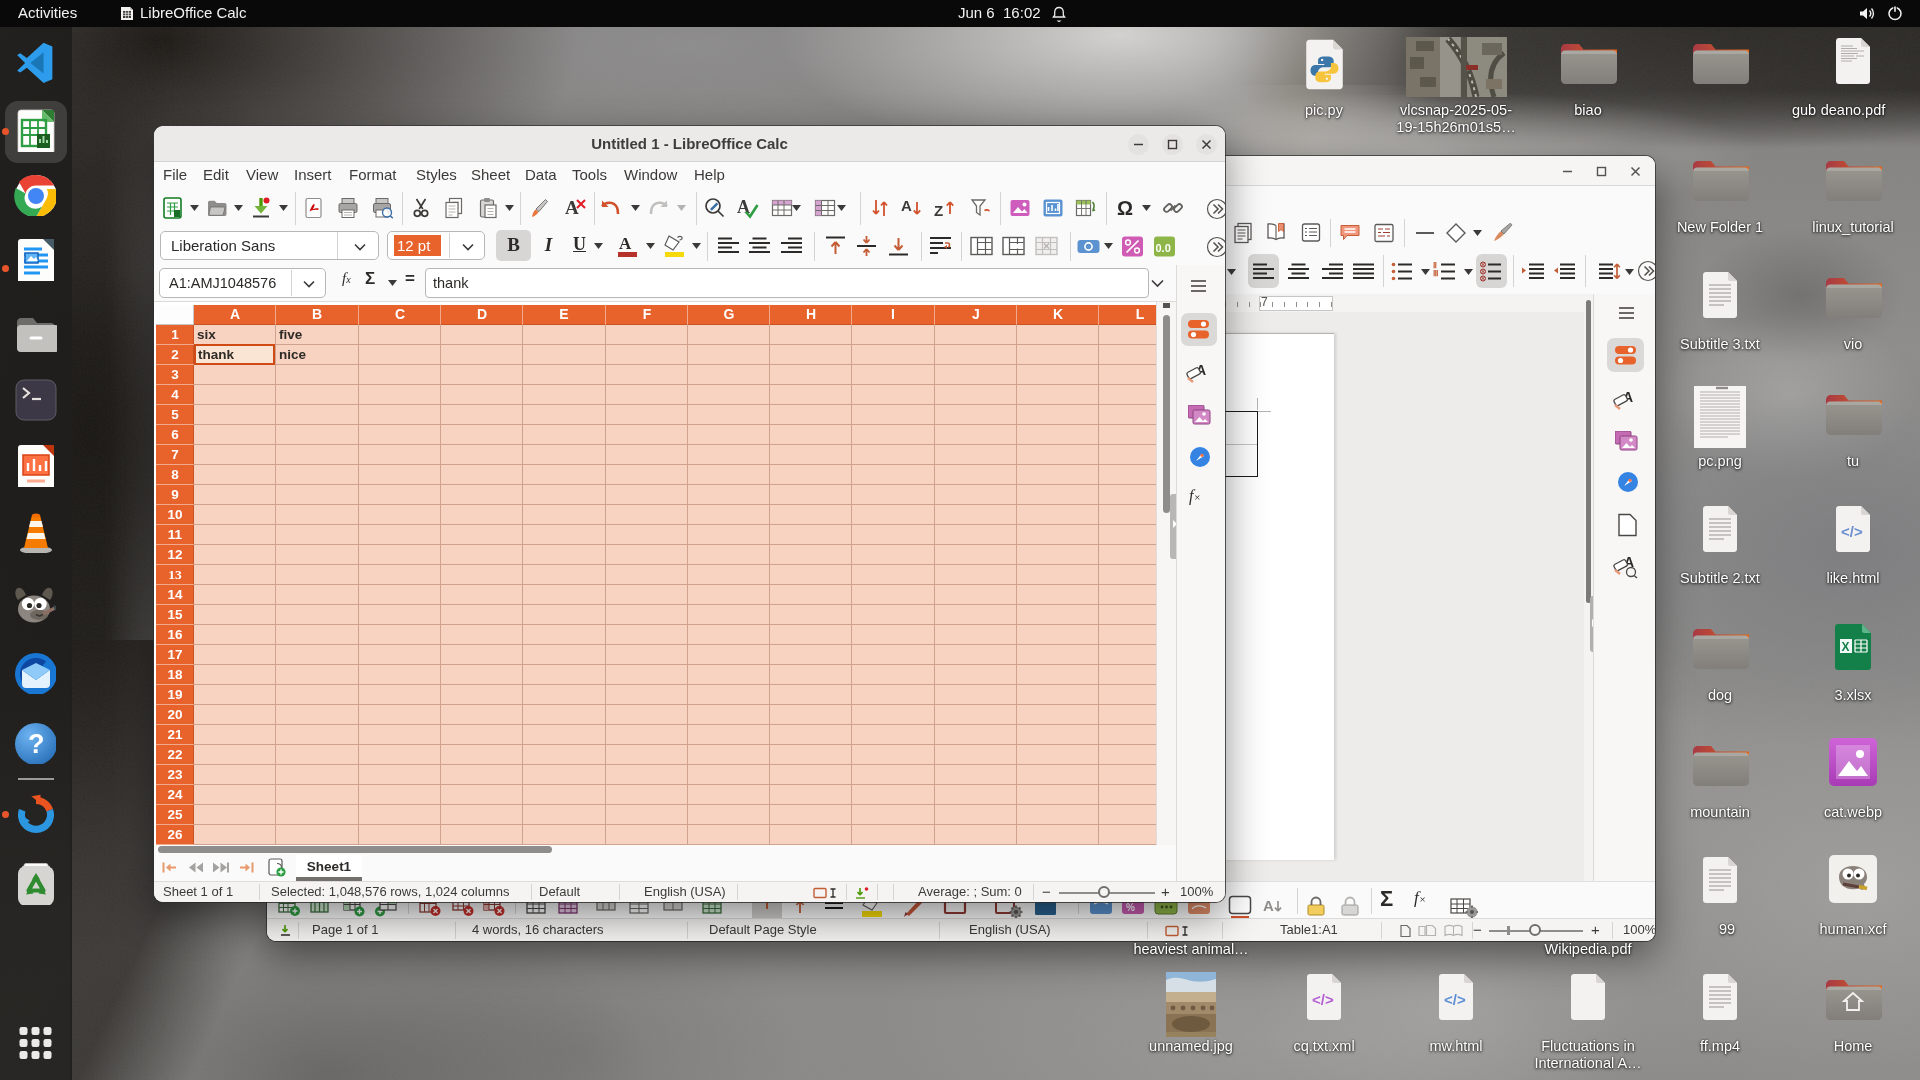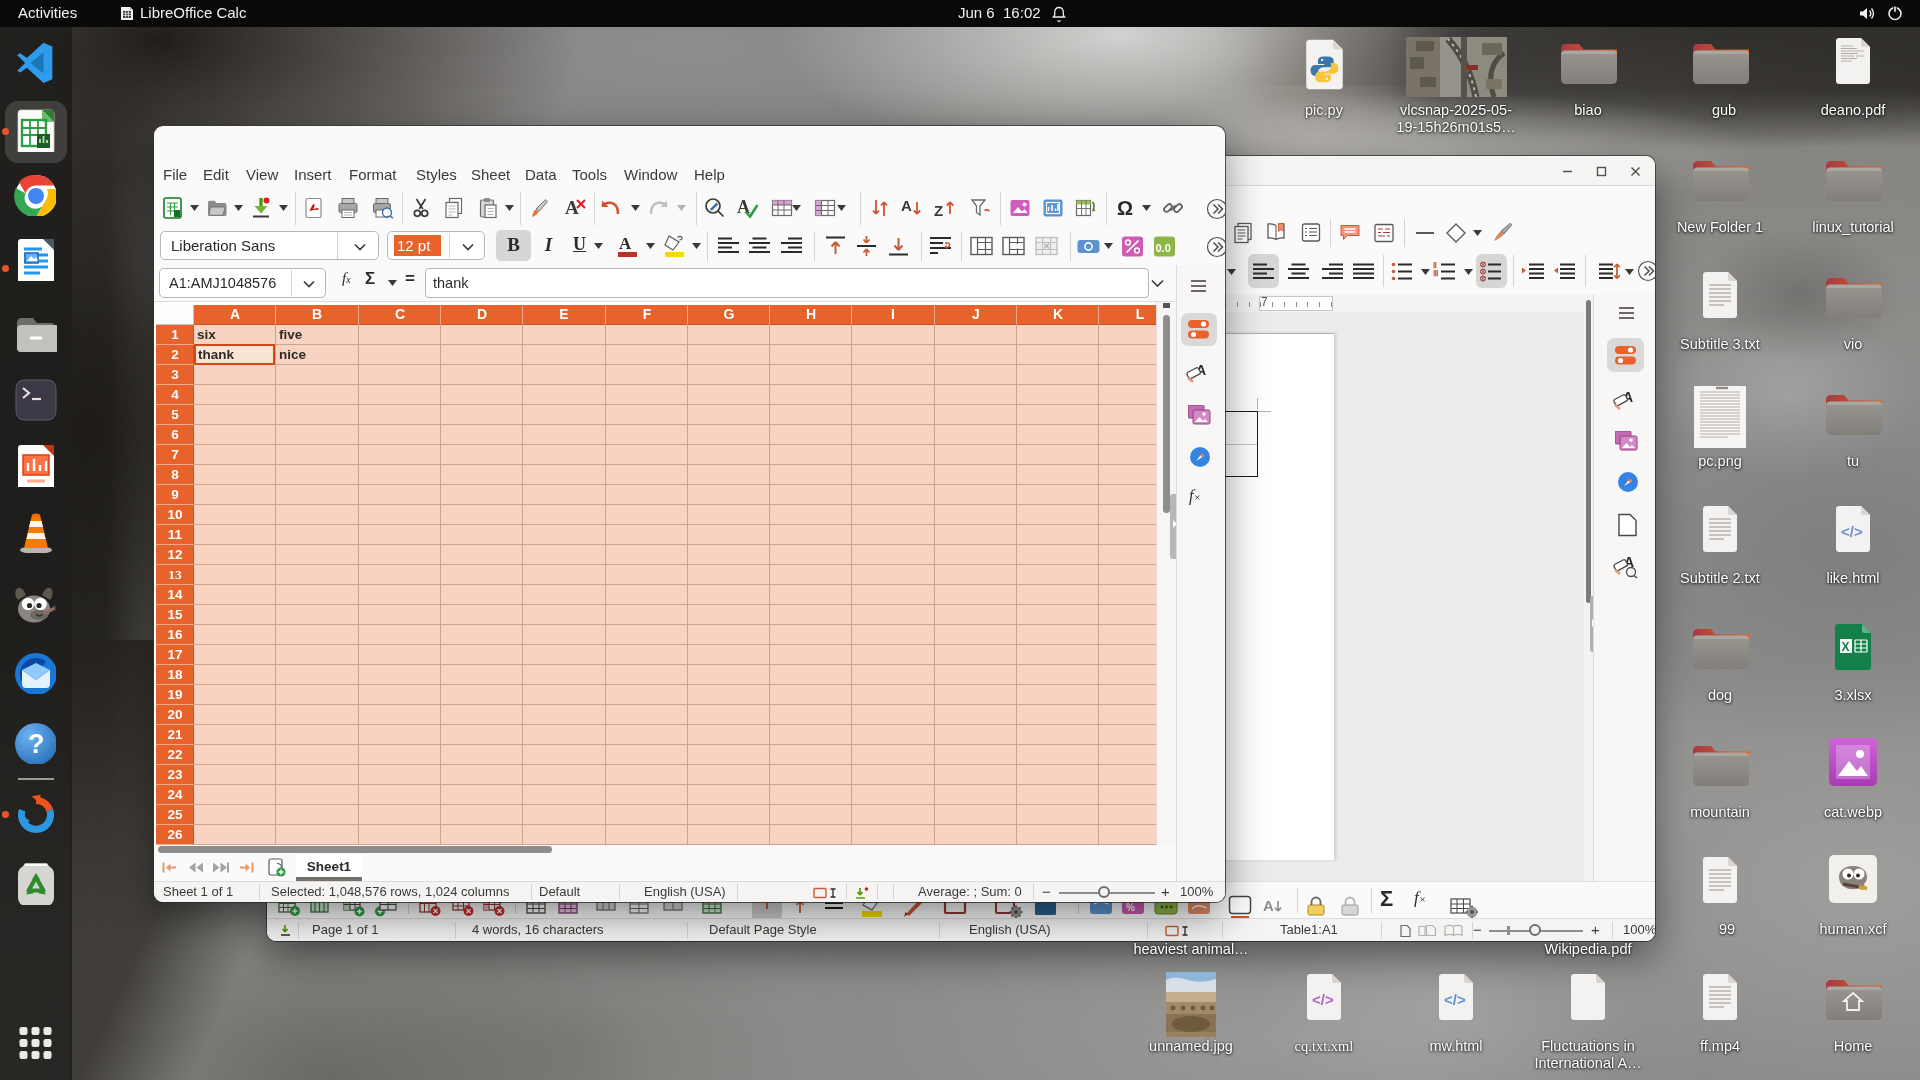--- a/index.html
+++ b/index.html
@@ -115,21 +115,21 @@
         <rect x="80" y="42" width="16" height="10" fill="#7c7365"></rect>
       </svg>
     <div class="dlabel" style="left:1391px;top:102px;">vlcsnap-2025-05-<br>19-15h26m01s5…</div>
     <svg class="dicon" style="left:1559px;top:40px;" width="58" height="46">
         <use href="#folder"></use>
       </svg>
     <div class="dlabel" style="left:1523px;top:102px;">biao</div>
     <svg class="dicon" style="left:1691px;top:40px;" width="58" height="46">
         <use href="#folder"></use>
       </svg>
-    <div class="dlabel" style="left:1659px;top:102px;">gub</div>
+    <div class="dlabel" style="left:1739px;top:102px;">gub</div>
     <svg class="dicon" style="left:1833px;top:36px;" width="40" height="50">
         <use href="#page"></use>
         <g stroke="#b0ada9" stroke-width="1">
           <path d="M8 10h12M8 12.5h16M8 15h14M8 17.5h17M8 20h13M8 22.5h16M8 25h11M22 15h9M23 20h8"></path>
         </g>
       </svg>
     <div class="dlabel" style="left:1788px;top:102px;">deano.pdf</div>
 
     <svg class="dicon" style="left:1691px;top:157px;" width="58" height="46">
         <use href="#folder"></use>
@@ -241,21 +241,21 @@
         </g>
         <path d="M0 42h50v23H0z" fill="#8a7355"></path>
         <ellipse cx="25" cy="52" rx="19" ry="8" fill="#6e5a3e"></ellipse>
         <path d="M0 60h50v5H0z" fill="#97825f"></path>
       </svg>
     <div class="dlabel" style="left:1126px;top:1038px;">unnamed.jpg</div>
     <svg class="dicon" style="left:1304px;top:972px;" width="40" height="50">
         <use href="#page"></use>
         <text x="8" y="33" font-size="15" font-weight="bold" fill="#b45fd2" font-family="Liberation Sans">&lt;/&gt;</text>
       </svg>
-    <div class="dlabel" style="left:1259px;top:1038px;font-family:Liberation Serif, serif;">cq.txt.xml</div>
+    <div class="dlabel" style="left:1259px;top:1038px;">cq.txt.xml</div>
     <svg class="dicon" style="left:1436px;top:972px;" width="40" height="50">
         <use href="#page"></use>
         <text x="8" y="33" font-size="15" font-weight="bold" fill="#5c8fd6" font-family="Liberation Sans">&lt;/&gt;</text>
       </svg>
     <div class="dlabel" style="left:1391px;top:1038px;">mw.html</div>
     <svg class="dicon" style="left:1568px;top:972px;" width="40" height="50">
         <use href="#page"></use>
       </svg>
     <div class="dlabel" style="left:1523px;top:1038px;">Fluctuations in<br>International A…</div>
     <svg class="dicon" style="left:1700px;top:972px;" width="40" height="50">
@@ -647,20 +647,38 @@
       <div class="abs" style="left:1240px;top:7px;width:3px;height:9px;background:#8f8d8b;"></div>
       <div class="abs" style="left:1262px;top:5px;width:12px;height:12px;border:2px solid #706e6c;border-radius:50%;background:#f5f4f2;"></div>
       <div class="abs" style="left:1324px;top:2px;font-size:15px;">+</div>
       <div class="sep" style="left:1345px;top:3px;height:17px;"></div>
       <div class="abs" style="left:1356px;top:3px;">100%</div>
     </div>
   </div>
 
   <div id="calc" class="win" style="left:154px;top:126px;width:1071px;height:776px;background:#fbfafa;overflow:hidden;">
 
+    <div class="abs" style="left:0;top:0;width:1071px;height:36px;background:#ebeae8;border-bottom:1px solid #d5d3d1;border-radius:9px 9px 0 0;">
+      <div class="abs" style="left:0;top:0;width:1071px;height:36px;line-height:36px;text-align:center;font-weight:bold;font-size:15px;color:#3f3d3b;">Untitled 1 - LibreOffice Calc</div>
+      <div class="tbtn" style="left:974px;top:8px;">
+          <svg width="21" height="21">
+            <path d="M6 10.5h9" stroke="#3c3a38" stroke-width="1.6"></path>
+          </svg>
+        </div>
+      <div class="tbtn" style="left:1008px;top:8px;">
+          <svg width="21" height="21">
+            <rect x="6.5" y="6.5" width="8" height="8" fill="none" stroke="#3c3a38" stroke-width="1.4"></rect>
+          </svg>
+        </div>
+      <div class="tbtn" style="left:1042px;top:8px;">
+          <svg width="21" height="21">
+            <path d="M6.5 6.5l8 8M14.5 6.5l-8 8" stroke="#3c3a38" stroke-width="1.5"></path>
+          </svg>
+        </div>
+    </div>
 
     <div class="abs" style="left:0;top:36px;width:1071px;height:26px;background:#fbfafa;">
       <div class="menuitem" style="left:9px;">File</div>
       <div class="menuitem" style="left:49px;">Edit</div>
       <div class="menuitem" style="left:92px;">View</div>
       <div class="menuitem" style="left:140px;">Insert</div>
       <div class="menuitem" style="left:195px;">Format</div>
       <div class="menuitem" style="left:262px;">Styles</div>
       <div class="menuitem" style="left:317px;">Sheet</div>
       <div class="menuitem" style="left:371px;">Data</div>

